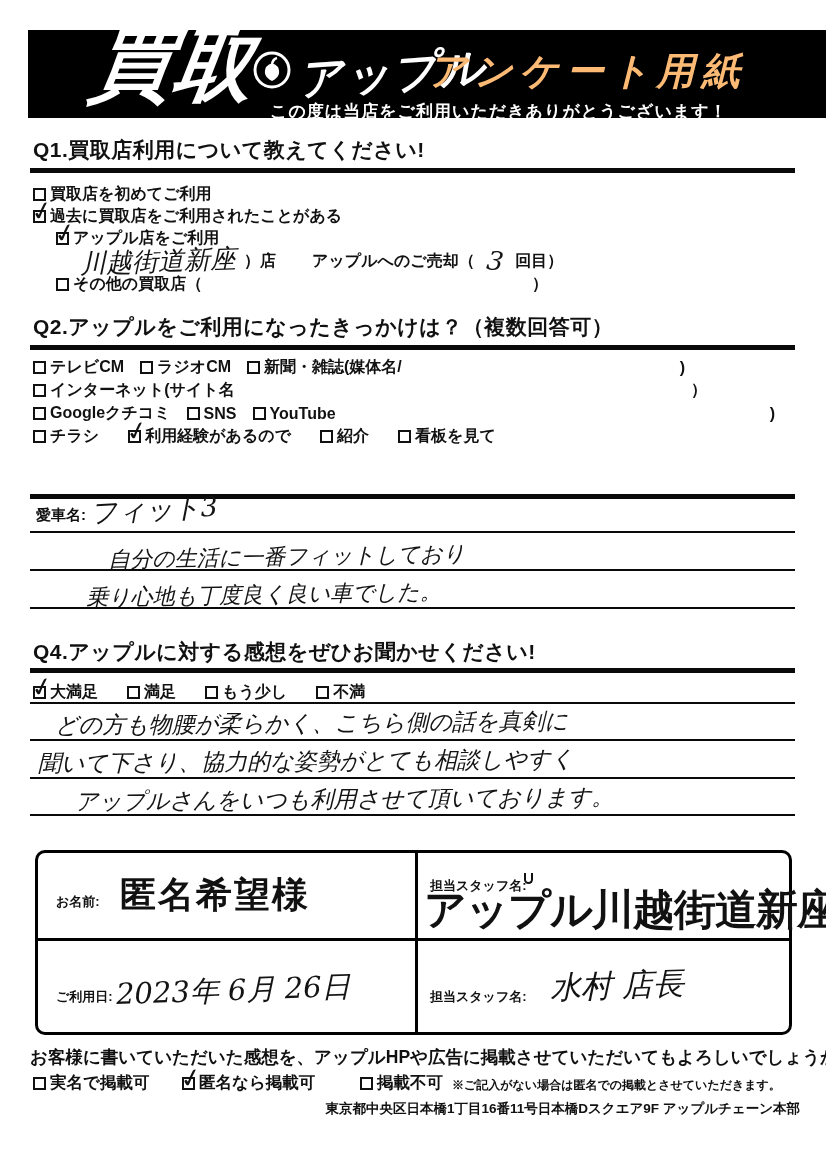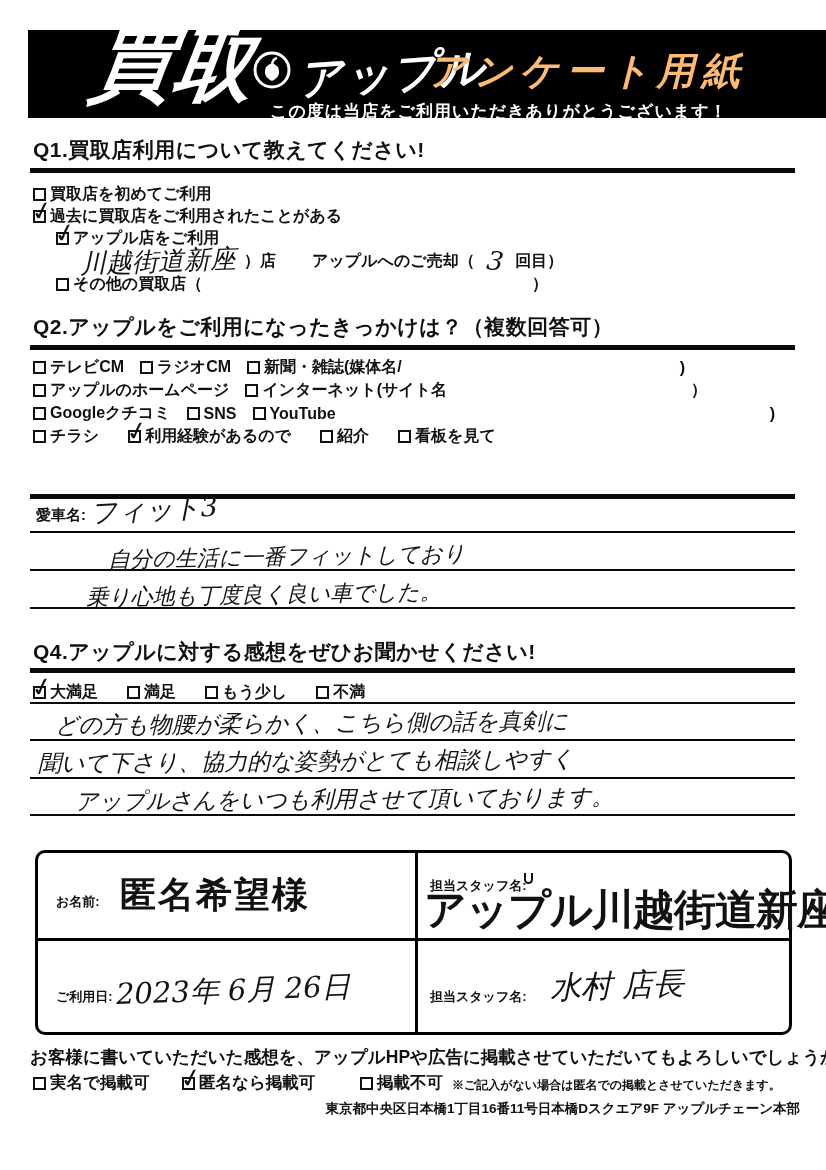--- a/index.html
+++ b/index.html
@@ -129,24 +129,20 @@
       </span>
     <span class="opt">
         <span class="cb"></span>
         <span>新聞・雑誌(媒体名/</span>
       </span>
     <span class="close-paren">)</span>
   </div>
   <div class="row gap16" style="left:33px; top:380px; width:674px">
     <span class="opt">
         <span class="cb"></span>
-        <span>アップルのホームページ</span>
-      </span>
-    <span class="opt">
-        <span class="cb"></span>
         <span>インターネット(サイト名</span>
       </span>
     <span class="close-paren">）</span>
   </div>
   <div class="row gap16" style="left:33px; top:403px; width:742px">
     <span class="opt">
         <span class="cb"></span>
         <span>Googleクチコミ</span>
       </span>
     <span class="opt">

